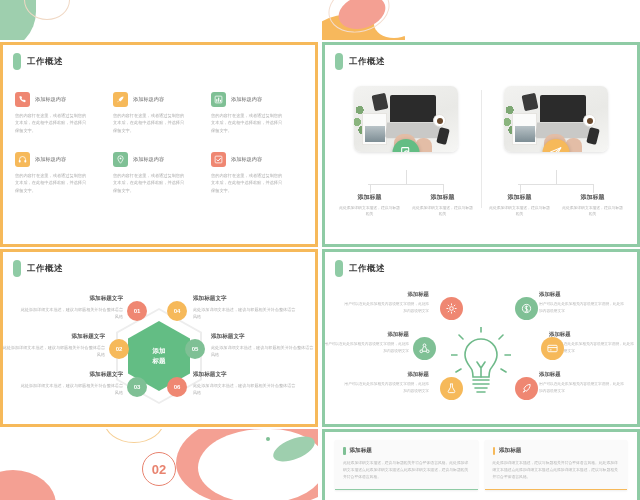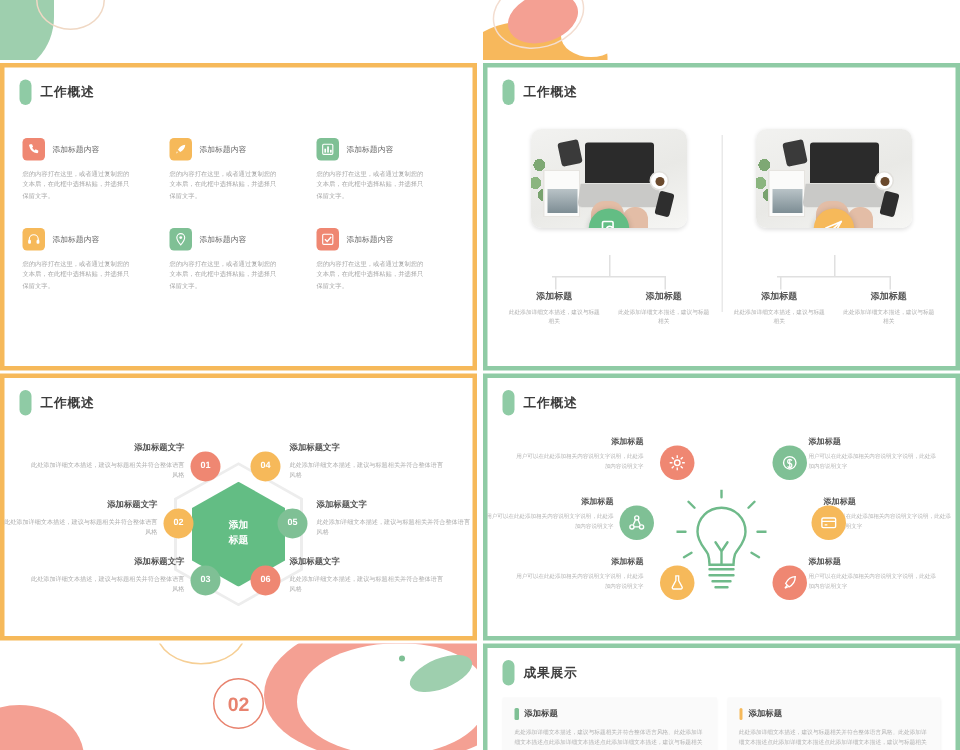--- a/index.html
+++ b/index.html
@@ -627,24 +627,20 @@
     <div class="d-blob" style="left:-30px; bottom:-34px; width:86px; height:70px; background:#f4a093; border-radius:50%;"></div>
     <div class="d-blob" style="left:104px; top:-30px; width:60px; height:44px; border:1.3px solid #f6cf95; border-radius:50%;"></div>
     <div class="d-blob" style="left:176px; top:-18px; width:170px; height:96px; background:#f4a093; border-radius:60% 40% 50% 50%;"></div>
     <div class="d-blob" style="left:198px; top:0px; width:126px; height:74px; background:#ffffff; border-radius:55% 45% 50% 50%;"></div>
     <div class="d-blob" style="left:272px; top:10px; width:44px; height:20px; background:#9ecfae; border-radius:50%; transform:rotate(-22deg);"></div>
     <div class="d-blob" style="left:266px; top:8px; width:4px; height:4px; background:#7fc095; border-radius:50%;"></div>
     <div class="num-circle">02</div>
   </div>
 
   <div class="slide bordered">
-    <div class="slide-title">
-      <div class="title-tab"></div>
-      <div class="title-text">成果展示</div>
-    </div>
     <div class="card-grid">
       <div class="rcard">
         <div class="rcard-head">
           <div class="rbar" style="background:#7fc095"></div>
           <div class="rcard-title">添加标题</div>
         </div>
         <div class="rcard-body">此处添加详细文本描述，建议与标题相关并符合整体语言风格。此处添加详细文本描述点此添加详细文本描述点此添加详细文本描述，建议与标题相关并符合整体语言风格。</div>
       </div>
       <div class="rcard" style="border-bottom-color:#f6b95a">
         <div class="rcard-head">

